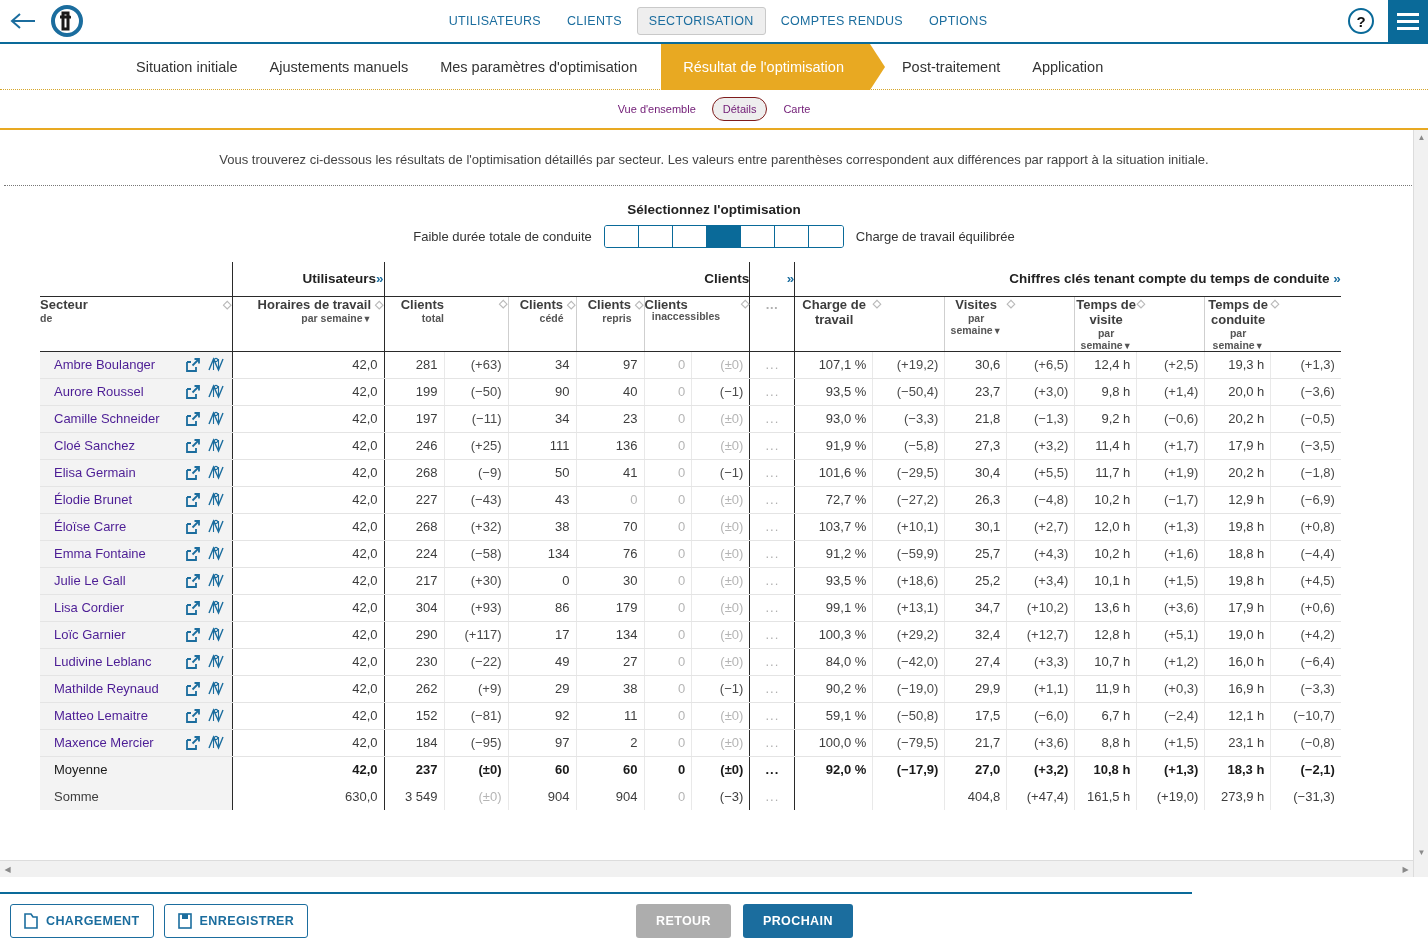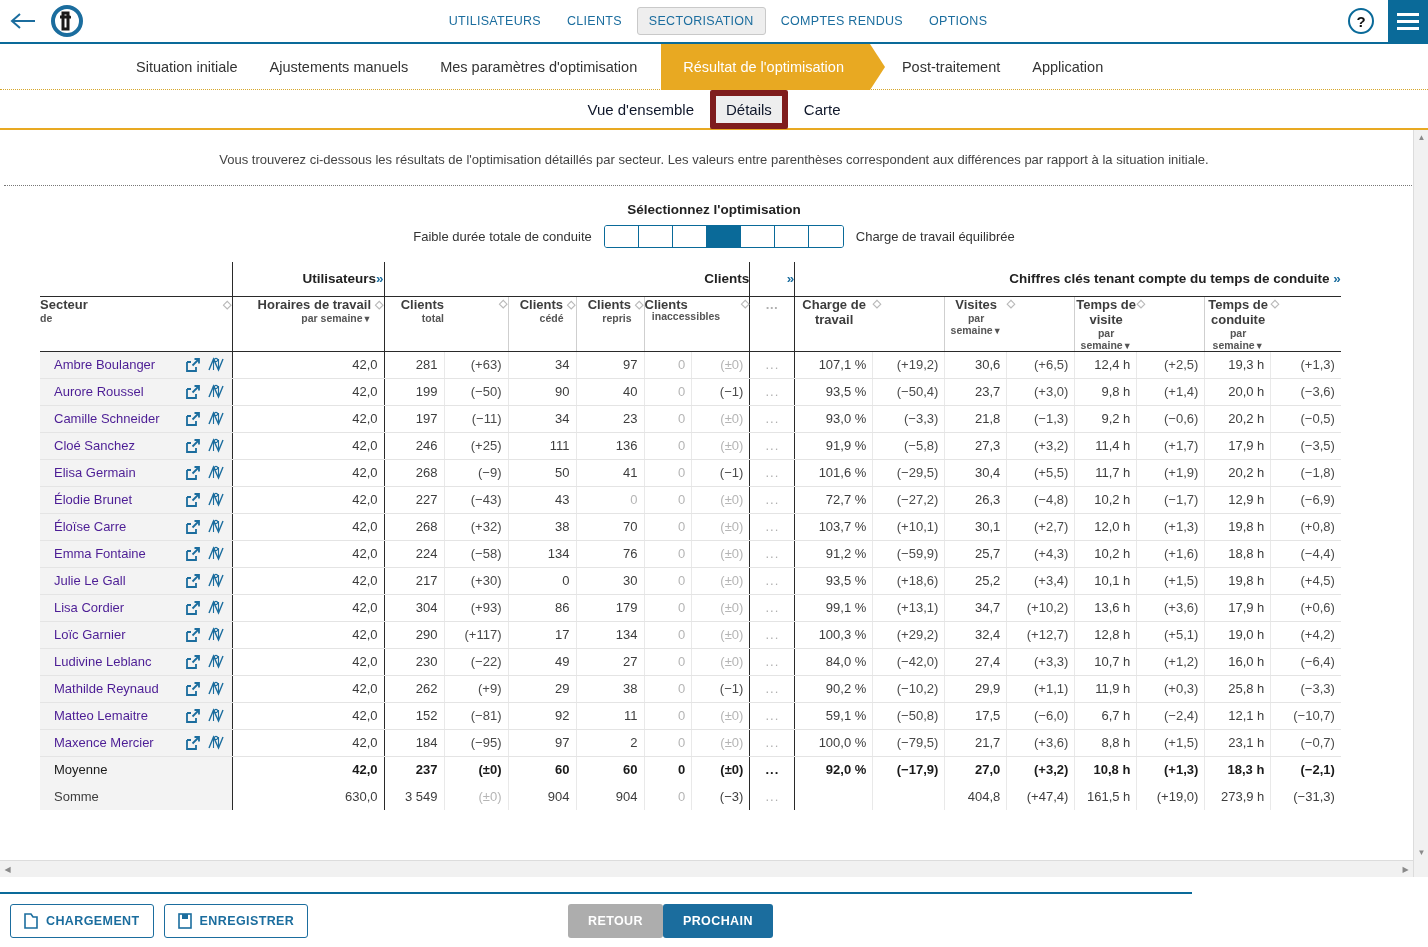--- a/index.html
+++ b/index.html
@@ -101,28 +101,28 @@
 
   
   .subtabbar {
     height: 40px;
     display: flex; align-items: center; justify-content: center;
     gap: 6px;
     border-bottom: 2px solid #e8a922;
     background: #fff;
   }
   .subtab {
-    font-size: 15px; color: #0f172a;
+    font-size: 11px; color: #701a75;
     padding: 5px 10px;
     cursor: pointer;
   }
   .subtab.active {
     background: #eeeeee;
-    border: 6px solid #7f1d1d;
-    border-radius: 2px;
+    border: 1px solid #7f1d1d;
+    border-radius: 13px;
   }
 
   
   .content {
     position: relative;
     height: 747px;
     background: #fff;
     overflow: hidden;
   }
   .intro {
@@ -237,21 +237,21 @@
     font-size: 12.5px; font-weight: bold; letter-spacing:.4px;
     padding: 8px 13px; margin-left: 10px; cursor:pointer;
   }
   .btn-flat {
     border: none; border-radius: 3px;
     color:#fff; font-size: 12.5px; font-weight: bold; letter-spacing:.4px;
     padding: 10px 20px; cursor:pointer;
   }
   .btn-grey { background: #adadad; }
   .btn-blue { background: #1b6d9e; }
-  .footer-center { position:absolute; left: 568px; display:flex; }
+  .footer-center { position:absolute; left: 636px; display:flex; gap:12px; }
 </style>
 </head>
 <body>
 
 <div class="topbar">
   <div class="back-arrow">
     <svg width="26" height="18" viewBox="0 0 26 18">
         <path d="M10 2 L2 9 L10 16 M2 9 L25 9" stroke="#1b6d9e" stroke-width="2" fill="none"></path>
       </svg>
   </div>
@@ -906,26 +906,26 @@
           </td>
           <td class="hardR">42,0</td>
           <td>262</td>
           <td class="delta">(+9)</td>
           <td>29</td>
           <td>38</td>
           <td class="dim">0</td>
           <td class="hardR delta">(−1)</td>
           <td class="dots hardR">...</td>
           <td>90,2 %</td>
-          <td class="delta">(−10,2)</td>
+          <td class="delta">(−19,0)</td>
           <td>29,9</td>
           <td class="delta">(+1,1)</td>
           <td>11,9 h</td>
           <td class="delta">(+0,3)</td>
-          <td>25,8 h</td>
+          <td>16,9 h</td>
           <td class="delta" style="border-right:none">(−3,3)</td>
         </tr>
         <tr class="r">
           <td class="secteur">
             <div class="sec-wrap">
               <span class="sec-name">Matteo Lemaitre</span>
               <span class="icon-btn">
                 <svg width="14" height="14" viewBox="0 0 14 14">
                   <path d="M1 4 h4 M1 4 v9 h9 V9" fill="none" stroke="#1b6d9e" stroke-width="1.8"></path>
                   <path d="M6.5 7.5 L13 1 M8.5 1 H13 V5.5" fill="none" stroke="#1b6d9e" stroke-width="1.8"></path>
@@ -984,21 +984,21 @@
           <td class="dim">0</td>
           <td class="hardR dim">(±0)</td>
           <td class="dots hardR">...</td>
           <td>100,0 %</td>
           <td class="delta">(−79,5)</td>
           <td>21,7</td>
           <td class="delta">(+3,6)</td>
           <td>8,8 h</td>
           <td class="delta">(+1,5)</td>
           <td>23,1 h</td>
-          <td class="delta" style="border-right:none">(−0,7)</td>
+          <td class="delta" style="border-right:none">(−0,8)</td>
         </tr>
         <tr class="r sumtop">
           <td class="secteur" style="font-weight:normal">Moyenne</td>
           <td class="hardR">42,0</td>
           <td>237</td>
           <td class="dim">(±0)</td>
           <td>60</td>
           <td>60</td>
           <td>0</td>
           <td class="hardR dim">(±0)</td>

